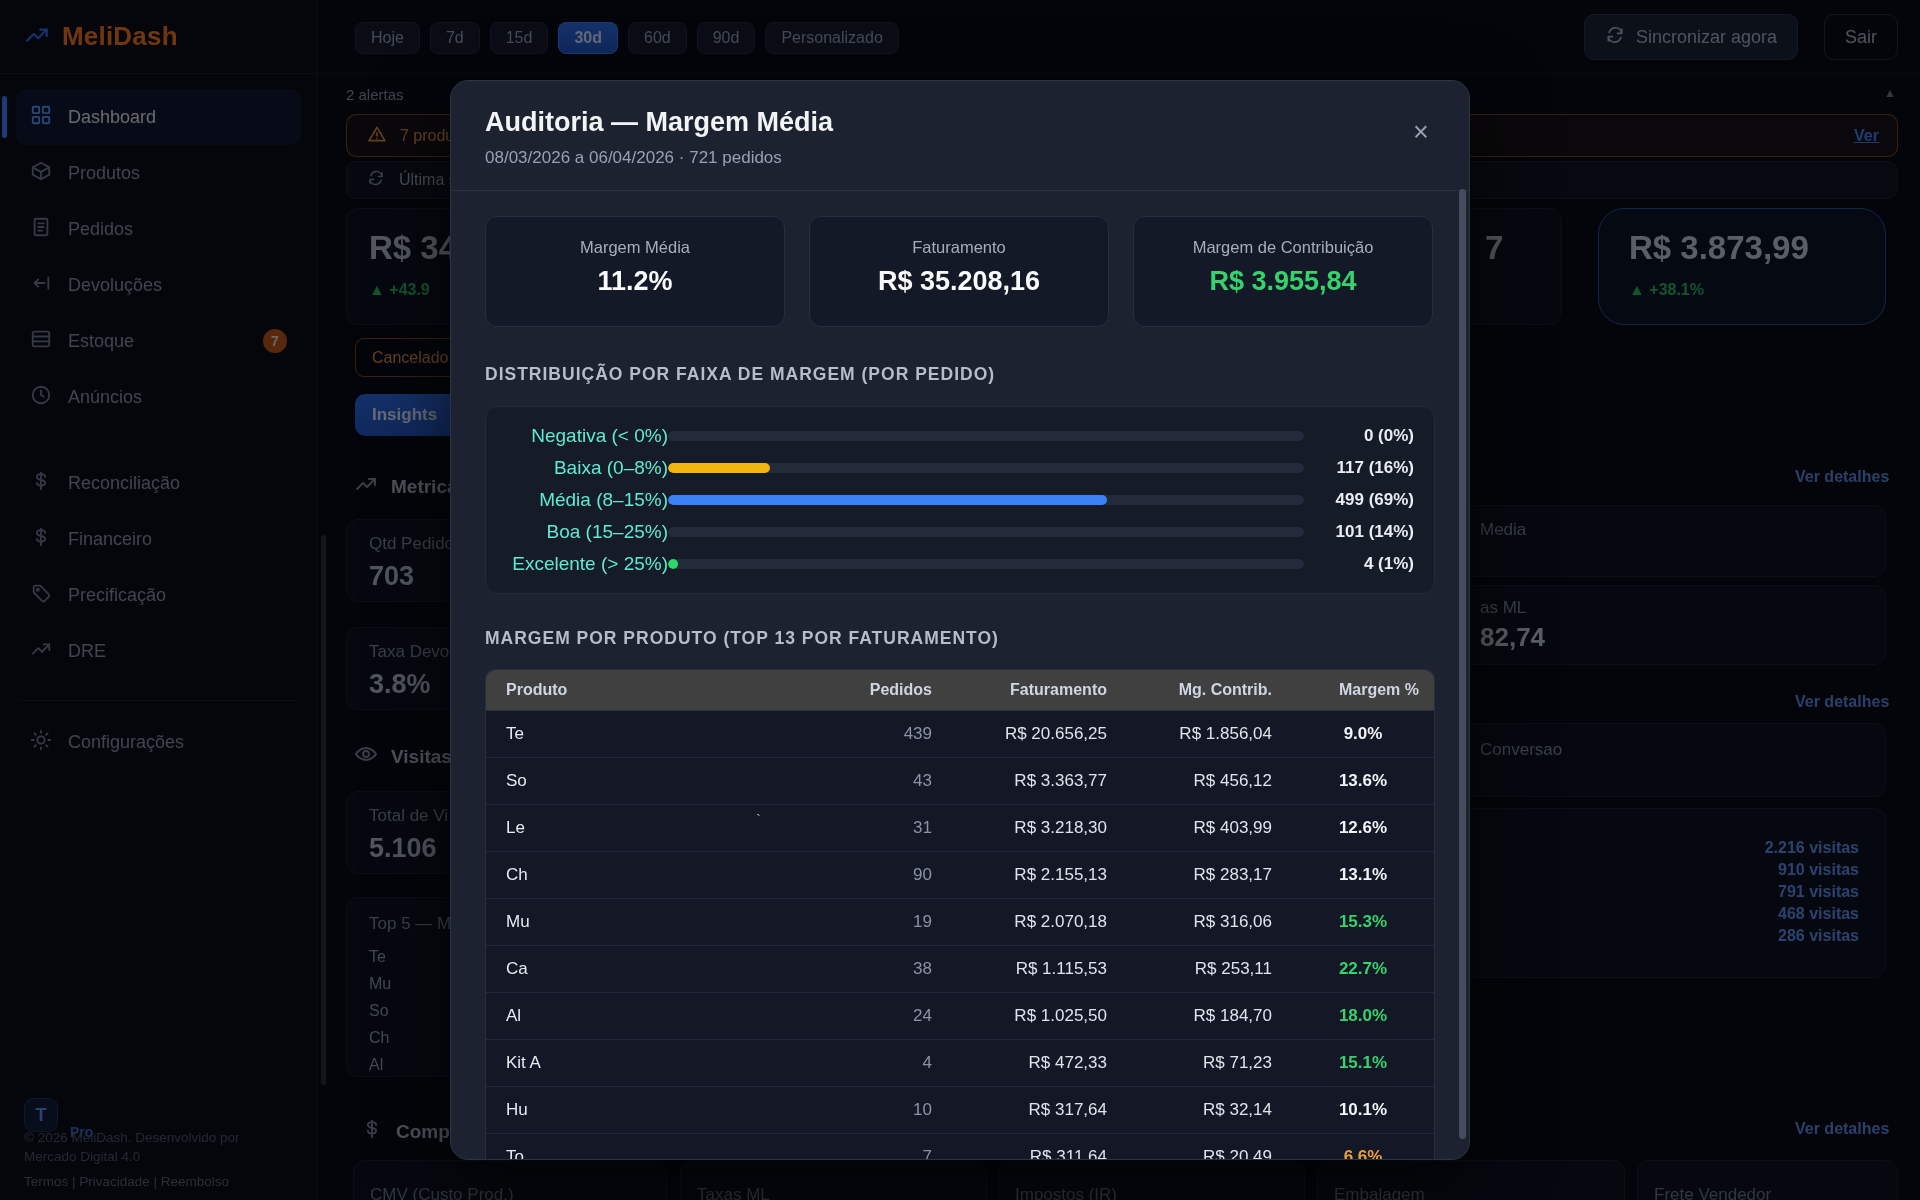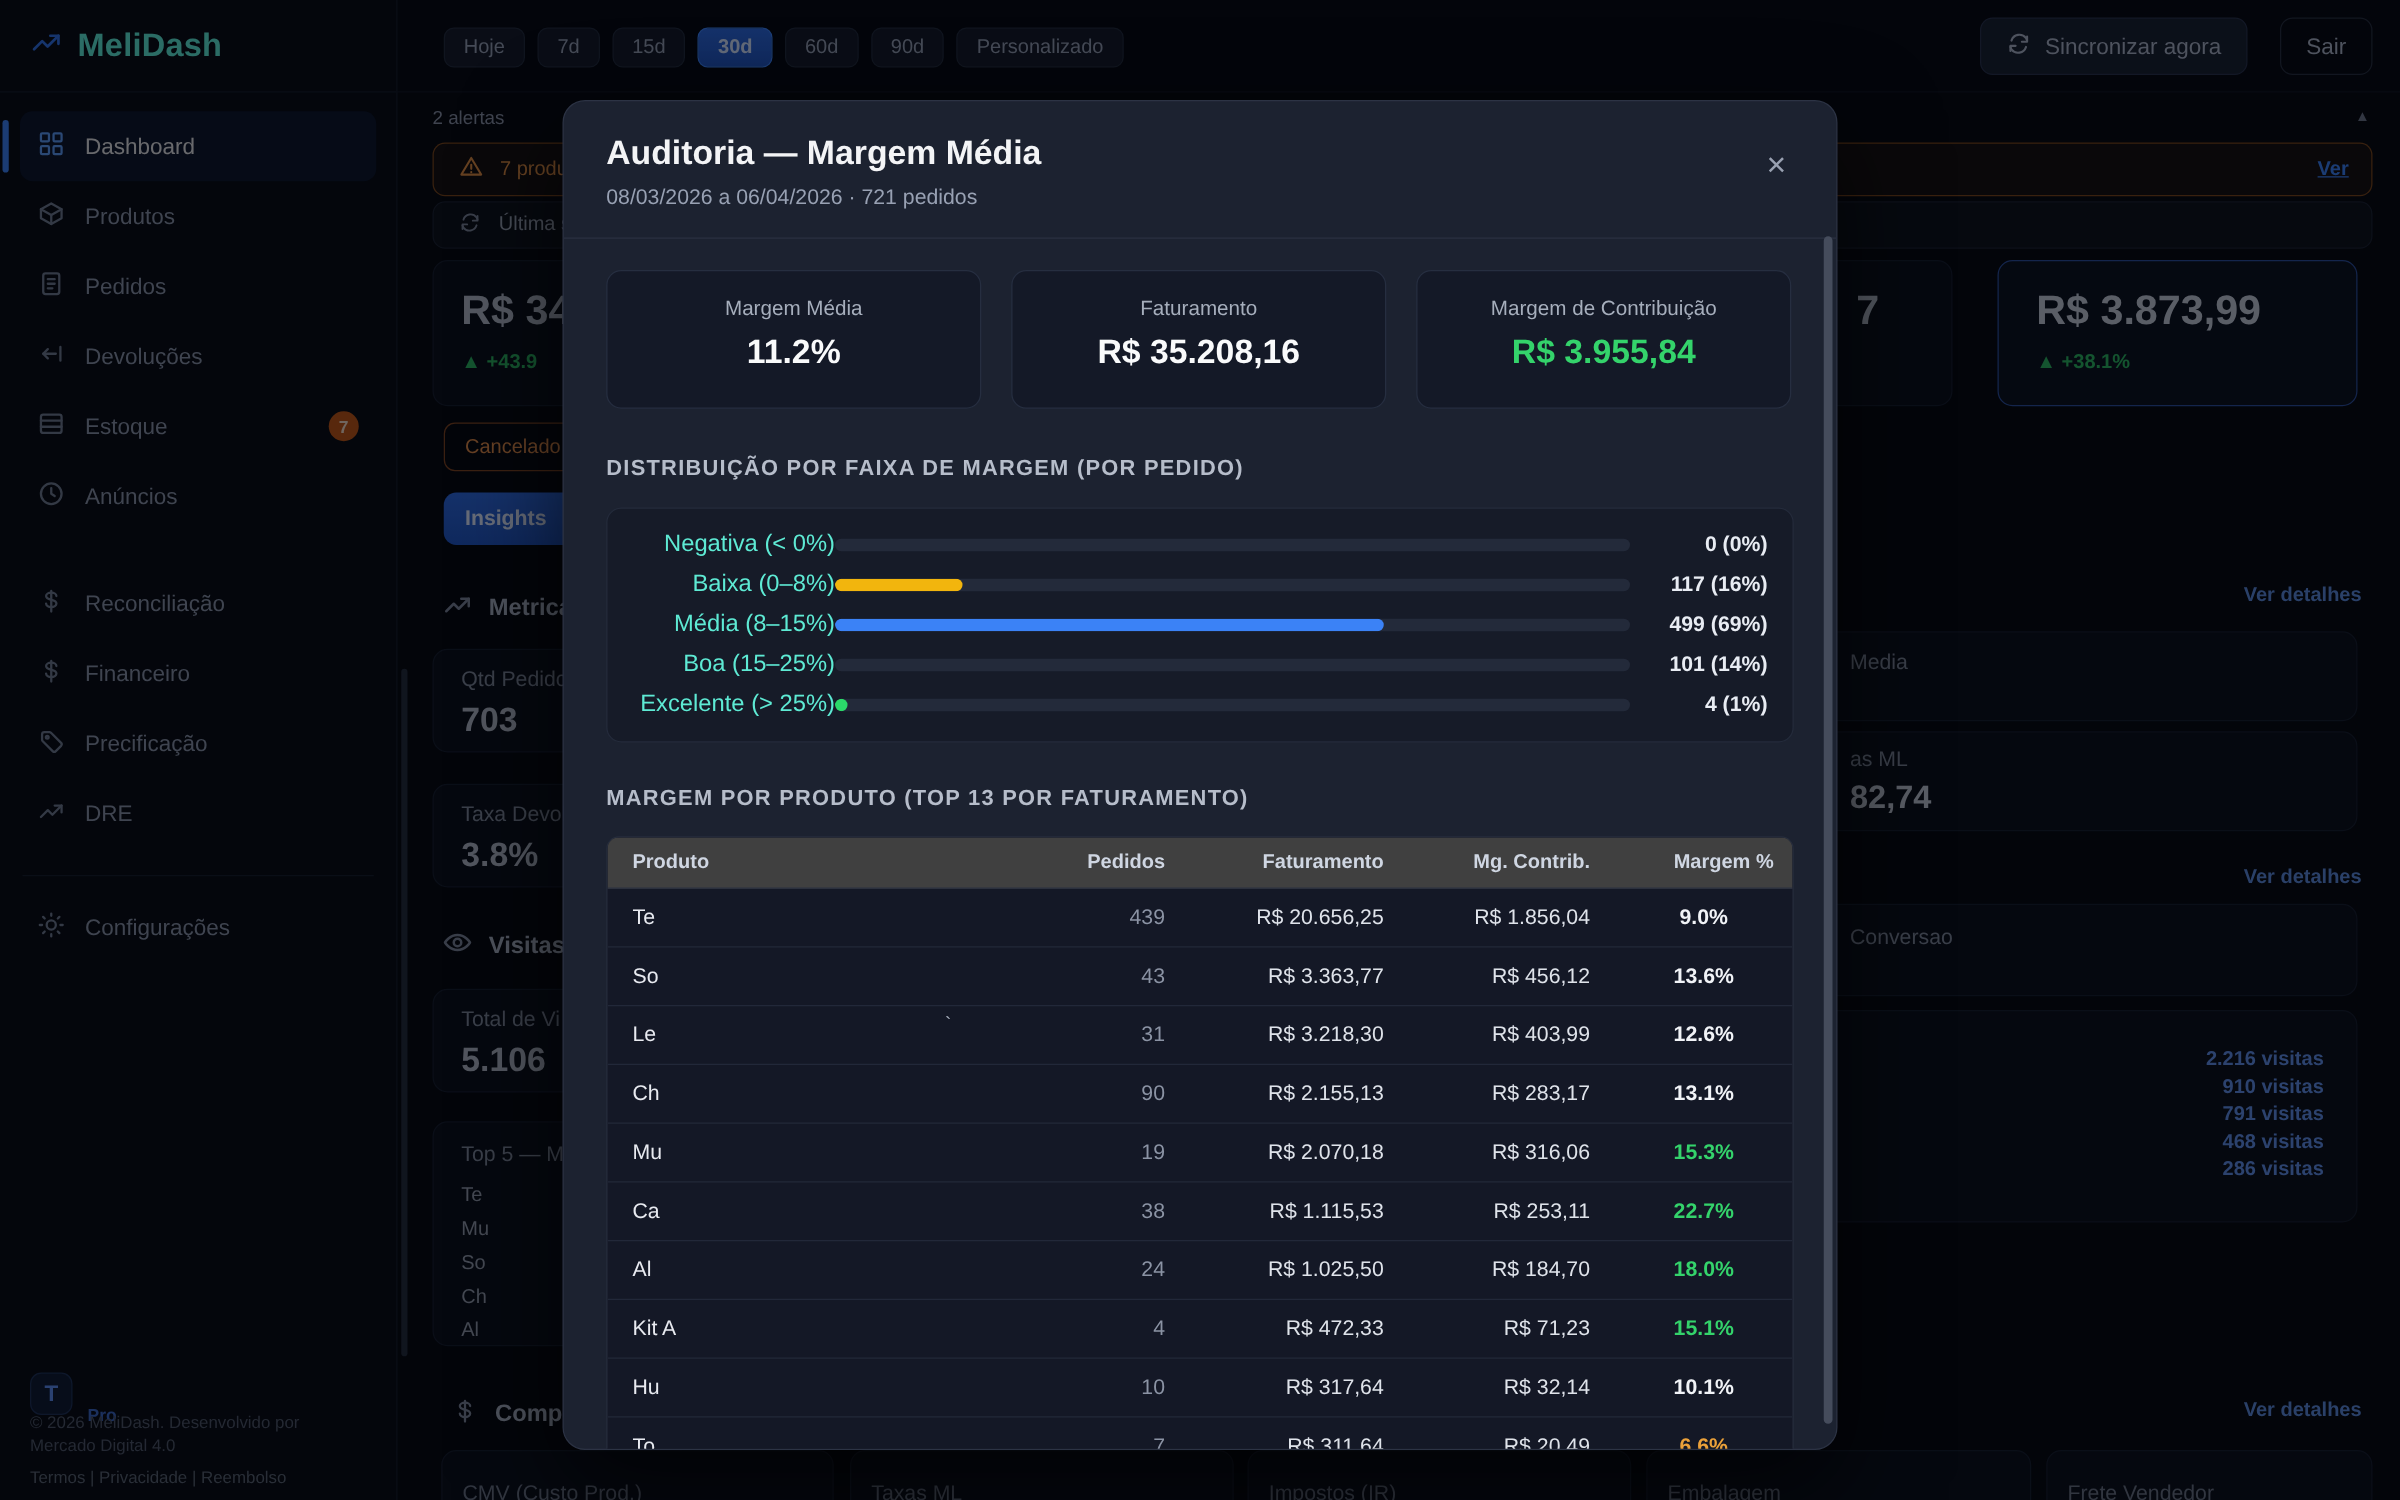--- a/index.html
+++ b/index.html
@@ -8,21 +8,21 @@
   #screen { position:relative; width:1920px; height:1200px; overflow:hidden; background:#05070c; }
 
   
   .topbar { position:absolute; left:0; top:0; width:1920px; height:74px; background:#06080e; border-bottom:1px solid #10151f; z-index:10; }
   .sidebar { position:absolute; left:0; top:0; width:318px; height:1200px; background:#070a10; border-right:1px solid #141a26; z-index:11; }
   .content { position:absolute; left:318px; top:74px; right:0; bottom:0; z-index:5; }
   .overlay { position:absolute; inset:0; background:rgba(2,4,9,0.55); z-index:40; }
 
   
   .logo-row { display:flex; align-items:center; gap:12px; height:74px; padding:0 24px; border-bottom:1px solid #141a26; }
-  .logo-text { font-size:26px; font-weight:bold; color:#5eead4; letter-spacing:.2px; }
+  .logo-text { font-size:26px; font-weight:bold; color:#f97316; letter-spacing:.2px; }
   .nav { padding:15px 16px 0 16px; }
   .nav-item { position:relative; display:flex; align-items:center; gap:16px; height:56px; padding:0 14px; border-radius:10px; color:#8a93a6; font-size:18px; cursor:pointer; }
   .nav-item .ic { flex:0 0 22px; color:#707a8e; }
   .nav-item.active { color:#e5e5e5; background:rgba(43,88,188,0.14); }
   .nav-item.active .ic { color:#5b9bf6; }
   .nav-indicator { position:absolute; left:-14px; top:7px; bottom:7px; width:5px; border-radius:3px; background:#3b82f6; }
   .nav-gap { height:30px; }
   .nav-divider { border-top:1px solid #161c28; margin:21px 2px 13px 2px; }
   .badge { margin-left:auto; width:24px; height:24px; border-radius:50%; background:#c25612; color:#f5dcc6; font-size:14px; font-weight:bold; display:flex; align-items:center; justify-content:center; }
   .side-footer { position:absolute; left:0; bottom:0; width:100%; }
@@ -259,21 +259,21 @@
     <span style="color:#9aa2b1; font-size:16px; white-space:nowrap;">Última s</span>
   </div>
 
   <div class="bgcard" style="left:346px; top:208px; width:290px; height:117px; padding:20px 0 0 22px;">
     <div style="font-size:33px; font-weight:bold; color:#b6bdc9; white-space:nowrap;">R$ 34</div>
     <div class="delta" style="margin-top:14px; white-space:nowrap;">▲ +43.9</div>
   </div>
   <div class="bgcard" style="left:1435px; top:208px; width:127px; height:117px; padding:20px 0 0 49px;">
     <div style="font-size:33px; font-weight:bold; color:#b6bdc9;">7</div>
   </div>
-  <div class="bgcard" style="left:1598px; top:208px; width:288px; height:117px; padding:20px 0 0 30px; border-color:#2b4f9e; background:#0a101c;">
+  <div class="bgcard" style="left:1598px; top:208px; width:288px; height:117px; padding:20px 0 0 30px; border-color:#2b4f9e; background:#0a101c;border-radius:26px;">
     <div style="font-size:33px; font-weight:bold; color:#c6ccd8; white-space:nowrap;">R$ 3.873,99</div>
     <div class="delta" style="margin-top:14px; white-space:nowrap;">▲ +38.1%</div>
   </div>
 
   <div class="chip-cancel">
       <span>Cancelado</span>
     </div>
   <div class="btn-insights">
       <span>Insights</span>
     </div>

